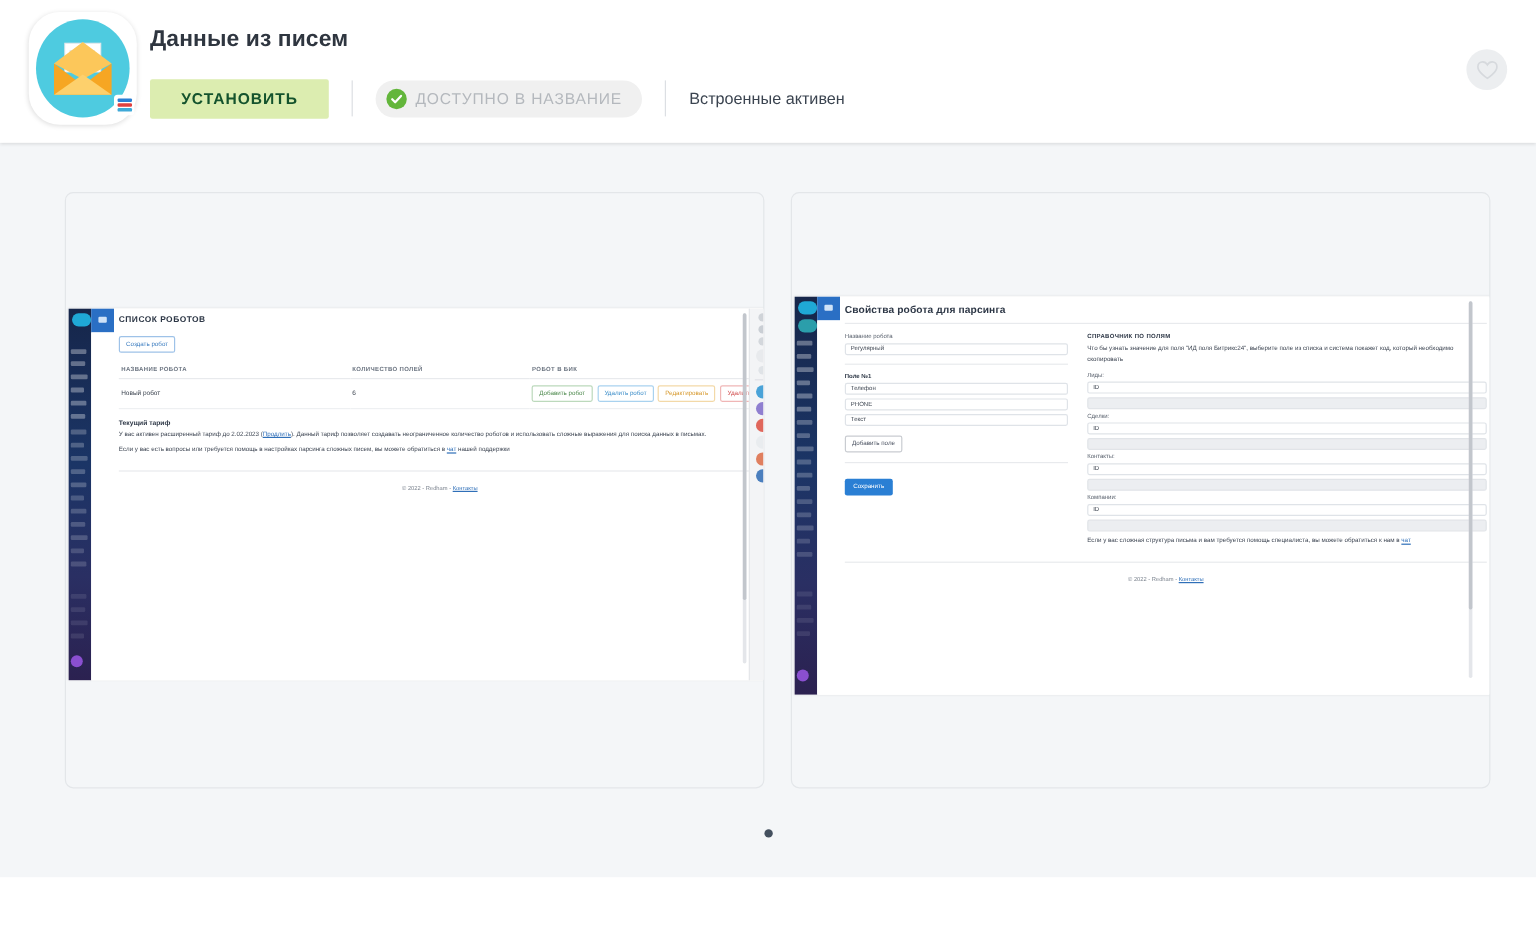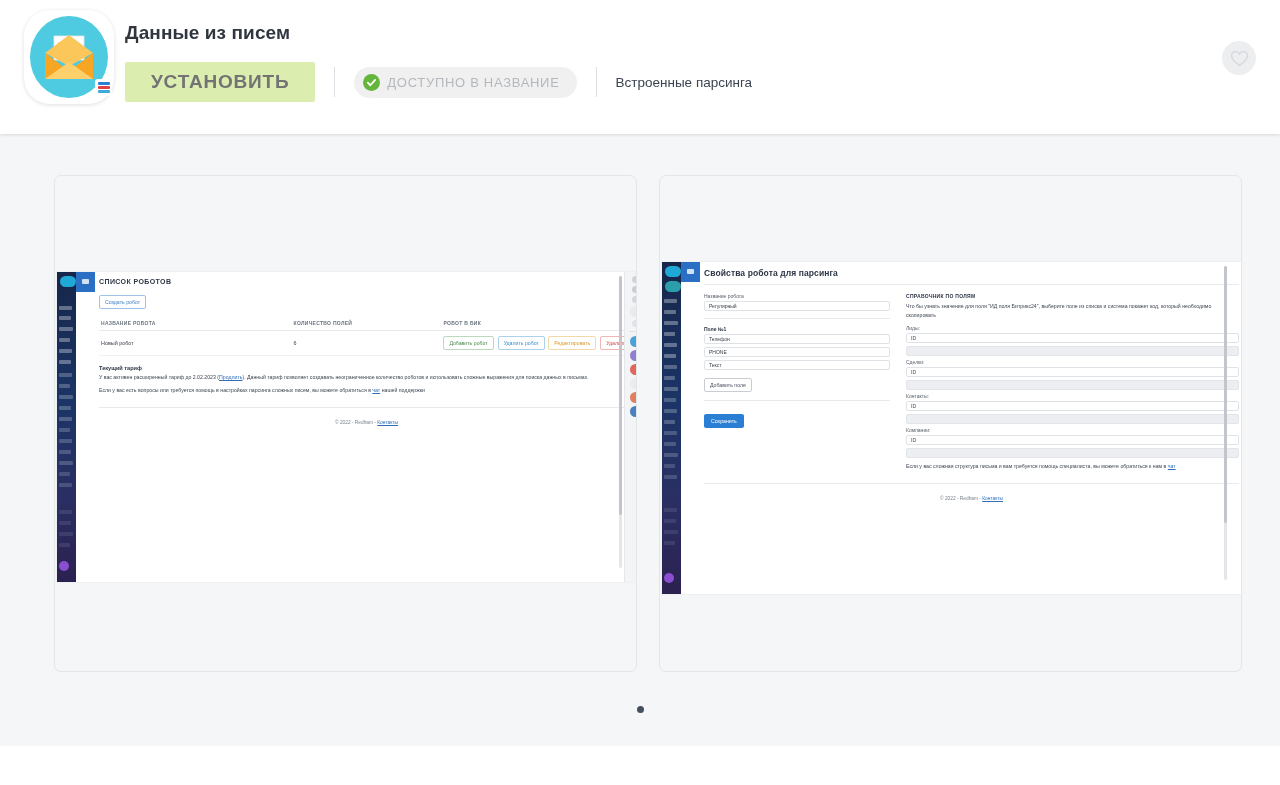--- a/index.html
+++ b/index.html
@@ -6,21 +6,21 @@
   html, body {
     width: 1280px; height: 785px;
     font-family: "Liberation Sans", "DejaVu Sans", sans-serif;
     background: #ffffff;
     overflow: hidden;
   }
 
   
   .app-header {
     position: relative;
-    height: 134px;
+    height: 119px;
     background: #ffffff;
     box-shadow: 0 1px 3px rgba(0,0,0,0.12);
     z-index: 5;
   }
   .app-icon-wrap {
     position: absolute; left: 24px; top: 10px;
     width: 90px; height: 94px;
     background: #ffffff;
     border-radius: 26px;
     box-shadow: 0 1px 4px rgba(0,0,0,0.13);
@@ -51,23 +51,23 @@
     position: absolute; left: 125px; top: 22px;
     font-size: 19px; font-weight: bold; color: #2f3640;
     letter-spacing: 0.1px;
   }
   .action-row {
     position: absolute; left: 125px; top: 66px;
     display: flex; align-items: center; height: 32px;
   }
   .btn-install {
     background: #dcedb0;
-    color: #737373;
+    color: #14532d;
     border: none;
-    font-size: 19px;
+    font-size: 13px;
     font-weight: bold;
     letter-spacing: 0.8px;
     padding: 9px 26px;
     border-radius: 2px;
     cursor: pointer;
     font-family: inherit;
   }
   .divider-v {
     width: 1px; height: 30px; background: #dcdfe3; margin: 0 19px;
   }
@@ -292,21 +292,21 @@
     <span class="divider-v"></span>
     <span class="badge-sub">
       <span class="check-circle">
         <svg viewBox="0 0 12 12">
             <path d="M2 6.2 L4.7 9 L10 3.2" fill="none" stroke="#ffffff" stroke-width="2" stroke-linecap="round" stroke-linejoin="round"></path>
           </svg>
       </span>
       <span>ДОСТУПНО В НАЗВАНИЕ</span>
     </span>
     <span class="divider-v"></span>
-    <span class="inapp-text">Встроенные парсинга</span>
+    <span class="inapp-text">Встроенные активен</span>
   </div>
 
   <button class="fav-btn">
     <svg viewBox="0 0 20 18">
       <path d="M10 16.2 C10 16.2 1.6 11 1.6 5.9 C1.6 3.3 3.6 1.6 5.8 1.6 C7.6 1.6 9.2 2.8 10 4.2 C10.8 2.8 12.4 1.6 14.2 1.6 C16.4 1.6 18.4 3.3 18.4 5.9 C18.4 11 10 16.2 10 16.2 Z" fill="none" stroke="#d6d9dd" stroke-width="1.5"></path>
     </svg>
   </button>
 </div>
 
 <div class="gallery-section">

